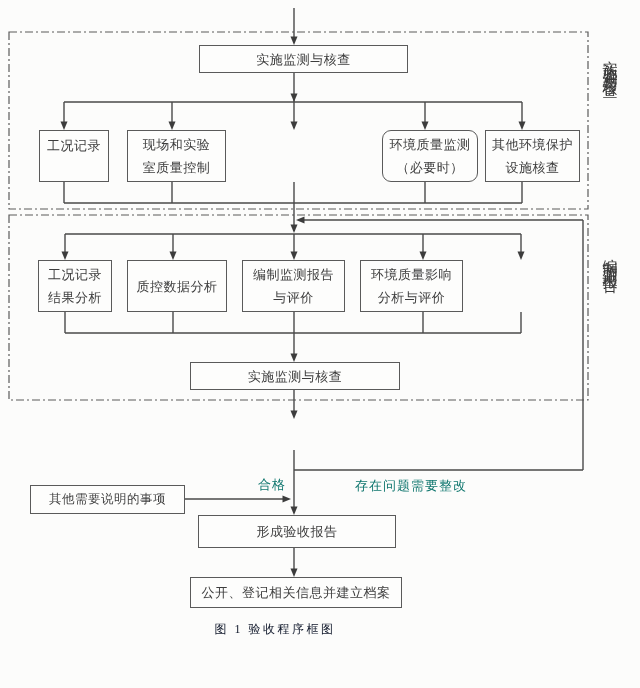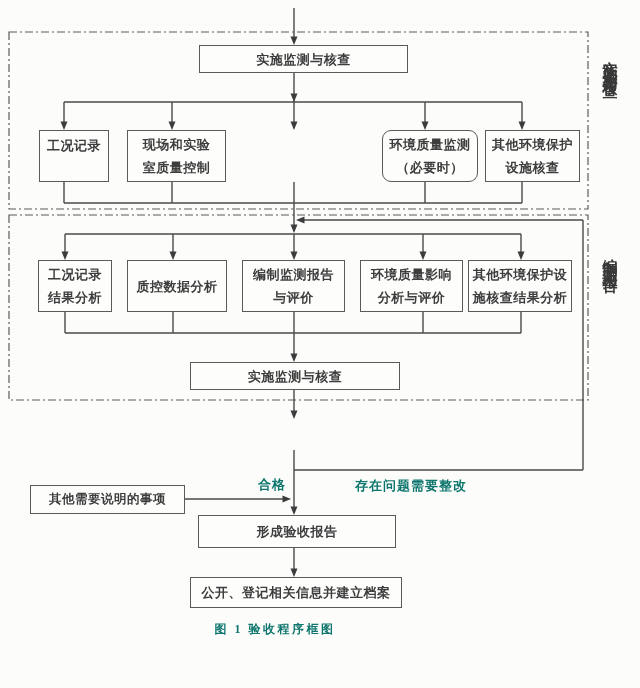--- a/index.html
+++ b/index.html
@@ -1,19 +1,19 @@
 <!DOCTYPE html>
 <html><head>
 <meta charset="utf-8">
 <style>
   html,body{margin:0;padding:0;background:#f6f6f4;}
   #canvas{
     position:relative;width:640px;height:688px;background:#fcfcfb;
     font-family:"Liberation Sans","DejaVu Sans",sans-serif;
-    color:#3d3d3d;overflow:hidden;font-weight:bold;
+    color:#3d3d3d;overflow:hidden;
   }
   #wires{position:absolute;left:0;top:0;width:640px;height:688px;}
   .box{
     position:absolute;box-sizing:border-box;border:1.5px solid #5a5a5a;
     background:#fdfdfc;display:flex;justify-content:center;align-items:center;
     text-align:center;white-space:pre-line;font-size:13px;line-height:23px;
     letter-spacing:0.5px;
   }
   .v-top{align-items:flex-start;padding-top:3px;}
   
@@ -38,21 +38,21 @@
   .lbl-rectify{left:355px;top:477px;}
   .side-label{
     position:absolute;writing-mode:vertical-rl;text-orientation:upright;
     font-size:15px;letter-spacing:4px;color:#383838;left:600px;
   }
   .side-1{top:48px;}
   .side-2{top:246px;}
   .caption{
     position:absolute;left:90px;top:621px;width:370px;text-align:center;
     font-family:"Liberation Serif","DejaVu Serif",serif;
-    font-size:12px;letter-spacing:2.5px;color:#0f766e;
+    font-size:12px;letter-spacing:2.5px;color:#0f172a;
   }
 </style>
 </head>
 <body>
 
 <div id="canvas">
 
   <svg id="wires" width="640" height="688" viewBox="0 0 640 688" fill="none" xmlns="http://www.w3.org/2000/svg">
     <g>
       <rect x="9" y="32" width="579" height="177" stroke="#5a5a5a" stroke-width="1.2" stroke-dasharray="8 3 2 3"></rect>
@@ -114,22 +114,20 @@
   <div class="box r1-5">其他环境保护
 设施核查</div>
 
   <div class="box r2-1">工况记录
 结果分析</div>
   <div class="box r2-2">质控数据分析</div>
   <div class="box r2-3">编制监测报告
 与评价</div>
   <div class="box r2-4">环境质量影响
 分析与评价</div>
-  <div class="box r2-5">其他环境保护设
-施核查结果分析</div>
 
   <div class="box b-compile">实施监测与核查</div>
   <div class="box b-other">其他需要说明的事项</div>
   <div class="box b-form">形成验收报告</div>
   <div class="box b-publish">公开、登记相关信息并建立档案</div>
 
   <div class="edge-label lbl-qualified">合格</div>
   <div class="edge-label lbl-rectify">存在问题需要整改</div>
 
   <div class="side-label side-1">实施监测与核查</div>

